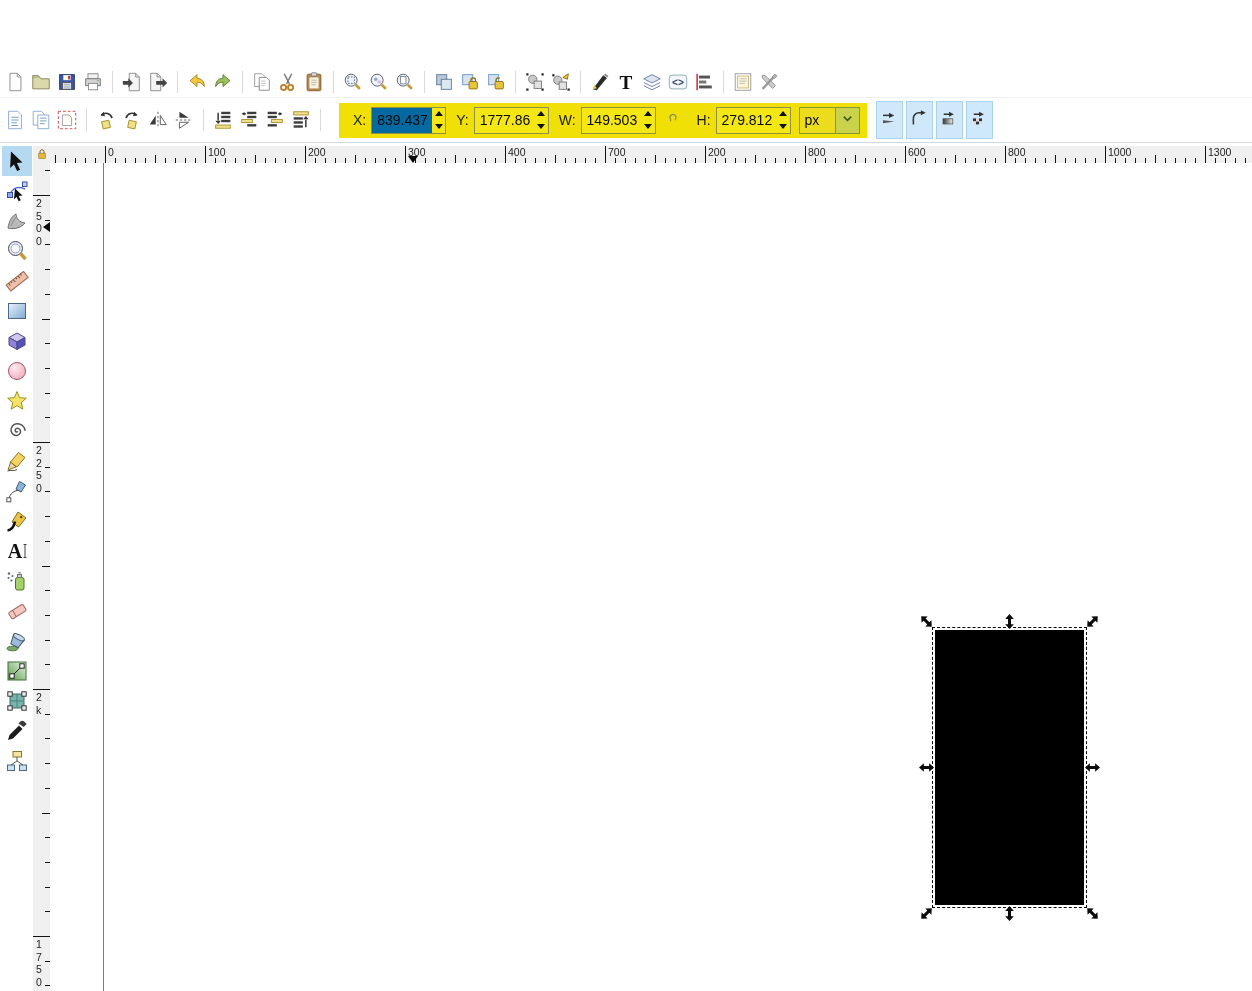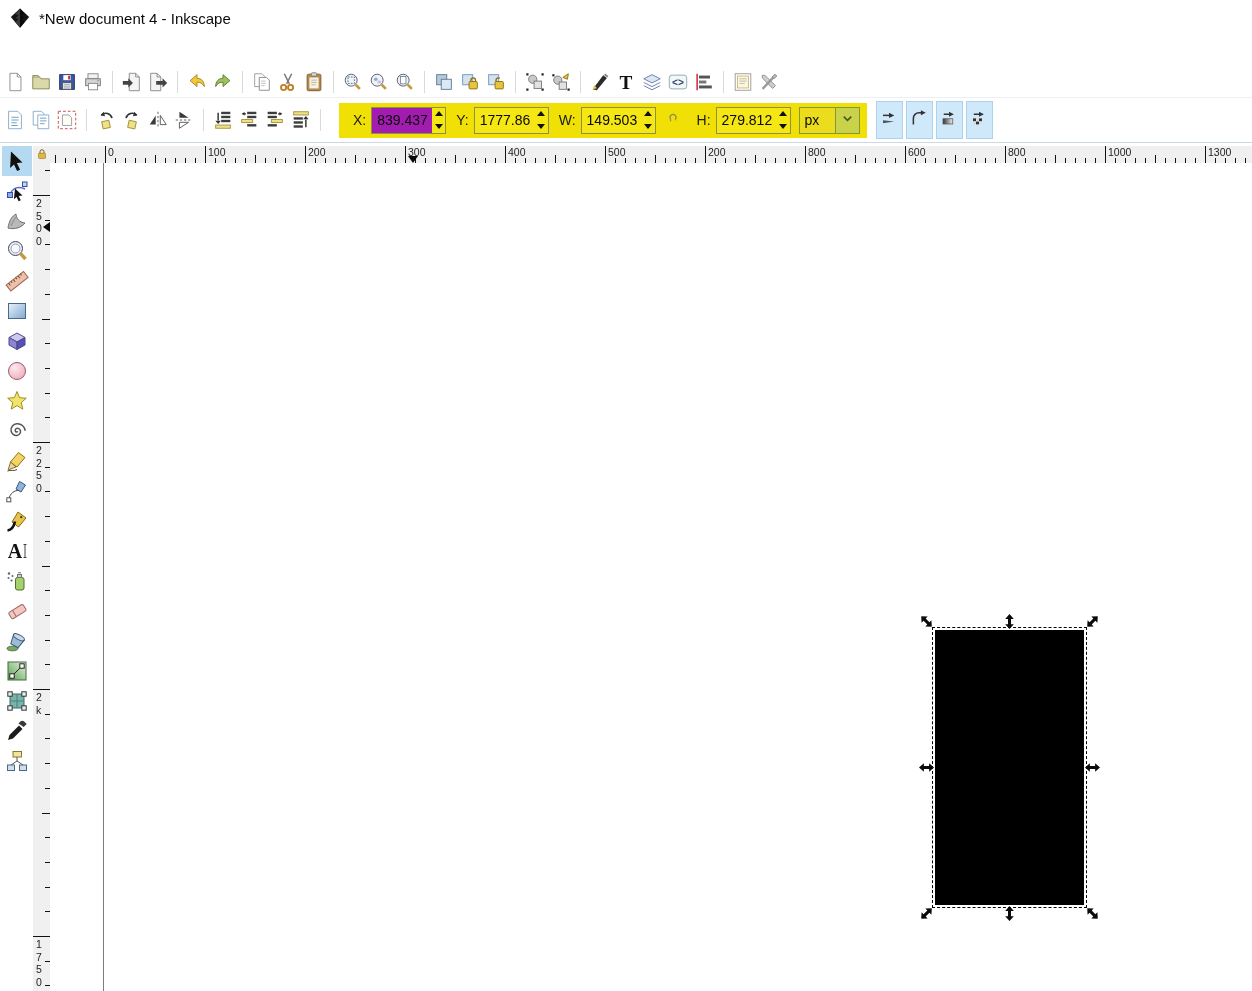--- a/index.html
+++ b/index.html
@@ -84,30 +84,20 @@
   .sel-rect { position:absolute; background:#000; }
   .sel-marquee { position:absolute; border:1px dashed #000; }
   .handle { position:absolute; width:15px; height:15px; }
   .handle svg { width:15px; height:15px; display:block; }
 </style>
 </head>
 <body>
 
 <div id="app">
 
-  <div class="titlebar">
-    <span class="app-icon">
-        <svg viewBox="0 0 24 24">
-          <path d="M12 1.5L22 11l-10 11.5L2 11z" fill="#141414"></path>
-          <path d="M12 1.5L6.5 8l4 .8-3.2 3.4 3 .8L7 16.5l5 6z" fill="#3a3a3a"></path>
-          <path d="M12 1.5L17.5 8l-4 .8 3.2 3.4-3 .8 3.3 3.5-5 6z" fill="#0a0a0a"></path>
-        </svg>
-      </span>
-    <span class="title">*New document 4 - Inkscape</span>
-  </div>
 
 
   <div class="toolbar1">
       <div class="tb-group">
         <div class="tb-btn">
           <span>
             <svg viewBox="0 0 24 24">
               <path d="M6.5 2.5h8l4 4v15h-12z" fill="#fff" stroke="#8a8a8a"></path>
               <path d="M14.5 2.5v4h4" fill="none" stroke="#8a8a8a"></path>
             </svg>
@@ -482,21 +472,21 @@
               <path d="M17.3 20v-8.5" stroke="#333" stroke-width="1.6"></path>
               <path d="M17.3 7.7l-3 3.6h6z" fill="#333"></path>
             </svg>
           </span>
         </div>
       </div>
       <div class="tb-sep"></div>
       <div class="yellow-panel" style="background: rgb(240, 224, 5);">
         <span class="field-label">X:</span>
         <div class="spinbox">
-          <div class="spin-value" style="background: #a21caf;">839.437</div>
+          <div class="spin-value" style="background: #0369a1;">839.437</div>
           <div class="spin-btns" style="background: rgb(244, 231, 19);">
             <div class="spin-up"></div>
             <div class="spin-down"></div>
           </div>
         </div>
         <span class="field-label">Y:</span>
         <div class="spinbox">
           <div class="spin-value" style="background: rgb(244, 231, 19);">1777.86</div>
           <div class="spin-btns" style="background: rgb(244, 231, 19);">
             <div class="spin-up"></div>
@@ -848,21 +838,21 @@
       <div class="tick" style="left: 465px; width: 1px; top: 12px; height: 5px;"></div>
       <div class="tick" style="left: 475px; width: 1px; top: 12px; height: 5px;"></div>
       <div class="tick" style="left: 485px; width: 1px; top: 12px; height: 5px;"></div>
       <div class="tick" style="left: 495px; width: 1px; top: 12px; height: 5px;"></div>
       <div class="tick" style="left: 505px; width: 1px; top: 9px; height: 8px;"></div>
       <div class="tick" style="left: 515px; width: 1px; top: 12px; height: 5px;"></div>
       <div class="tick" style="left: 525px; width: 1px; top: 12px; height: 5px;"></div>
       <div class="tick" style="left: 535px; width: 1px; top: 12px; height: 5px;"></div>
       <div class="tick" style="left: 545px; width: 1px; top: 12px; height: 5px;"></div>
       <div class="tick" style="left: 555px; width: 1px; top: 0px; height: 17px;"></div>
-      <div class="h-label" style="left: 558px;">500</div>
+      <div class="h-label" style="left: 558px;">700</div>
       <div class="tick" style="left: 565px; width: 1px; top: 12px; height: 5px;"></div>
       <div class="tick" style="left: 575px; width: 1px; top: 12px; height: 5px;"></div>
       <div class="tick" style="left: 585px; width: 1px; top: 12px; height: 5px;"></div>
       <div class="tick" style="left: 595px; width: 1px; top: 12px; height: 5px;"></div>
       <div class="tick" style="left: 605px; width: 1px; top: 9px; height: 8px;"></div>
       <div class="tick" style="left: 615px; width: 1px; top: 12px; height: 5px;"></div>
       <div class="tick" style="left: 625px; width: 1px; top: 12px; height: 5px;"></div>
       <div class="tick" style="left: 635px; width: 1px; top: 12px; height: 5px;"></div>
       <div class="tick" style="left: 645px; width: 1px; top: 12px; height: 5px;"></div>
       <div class="tick" style="left: 655px; width: 1px; top: 0px; height: 17px;"></div>

